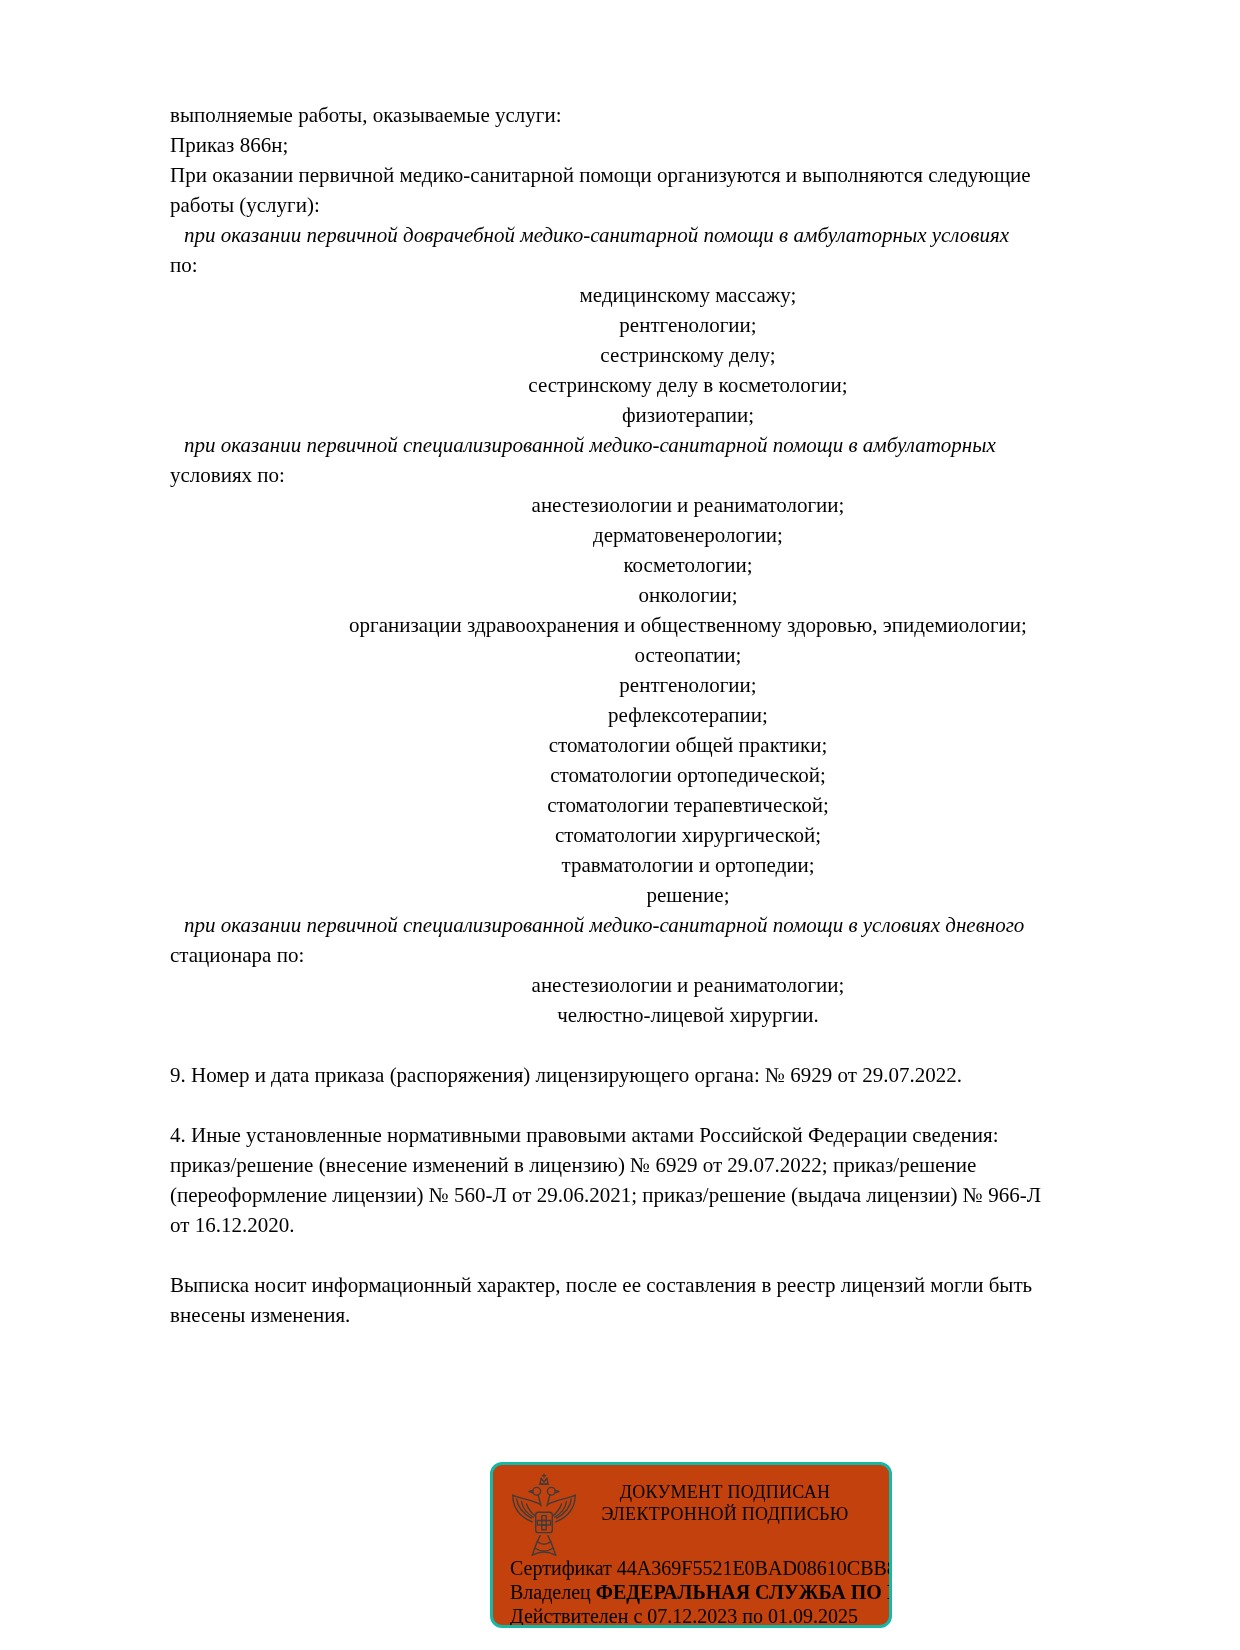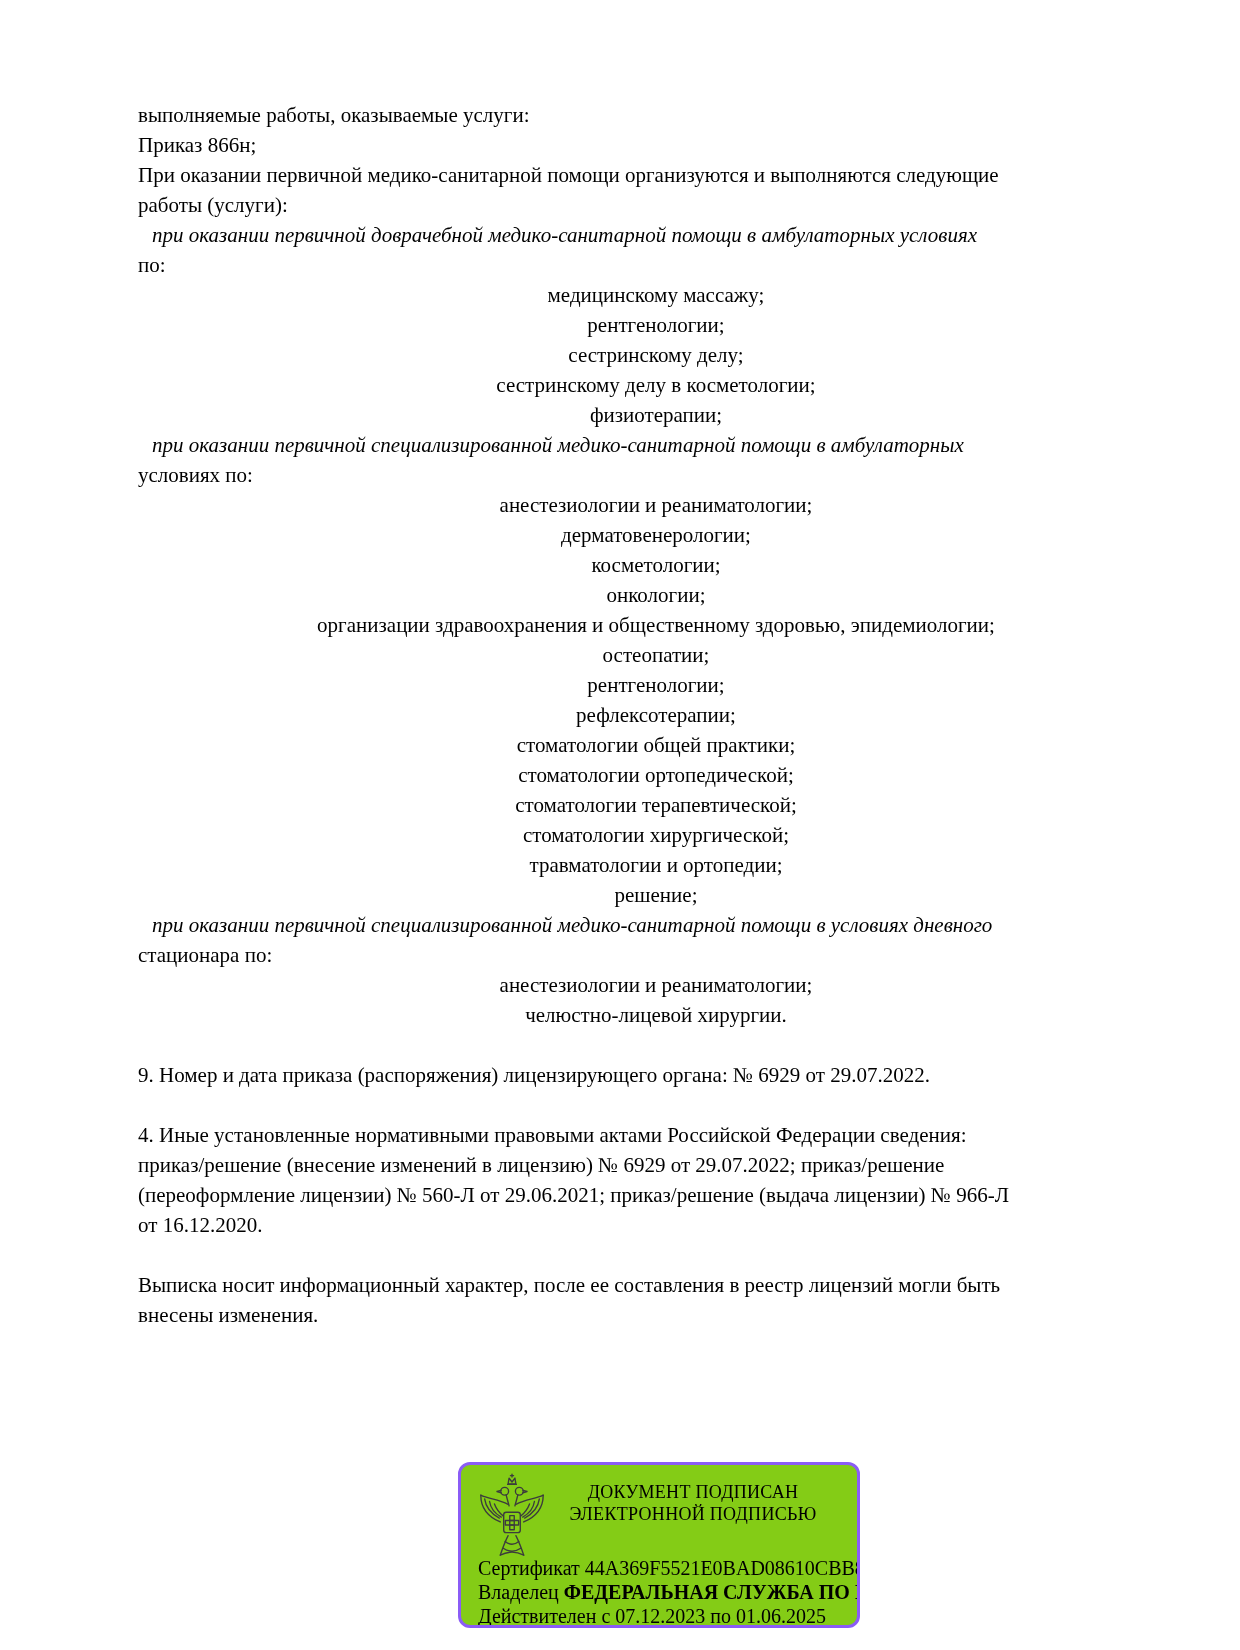--- a/index.html
+++ b/index.html
@@ -4,20 +4,21 @@
 <style>
   html,body { margin:0; padding:0; background:#ffffff; }
   .page {
     position:relative;
     width:1012px;
     height:1650px;
     background:#ffffff;
     color:#000000;
     font-family:"Liberation Serif", serif;
     overflow:hidden;
+    margin-left:32px;
   }
   .doc-text {
     position:absolute;
     left:138px;
     top:100px;
     width:1010px;
     font-size:21px;
     line-height:30px;
   }
   .line {
@@ -27,25 +28,25 @@
   .indent-0 { padding-left:0; }
   .indent-1 { padding-left:14px;font-style:italic; }
   .indent-2 { padding-left:26px;text-align:center; }
 
   .sig-box {
     position:absolute;
     left:458px;
     top:1462px;
     width:402px;
     height:166px;
-    border:3px solid #8b5cf6;
+    border:3px solid #14b8a6;
     border-radius:12px;
     box-sizing:border-box;
     overflow:hidden;
-    background:#84cc16;
+    background:#c2410c;
   }
   .sig-emblem {
     position:absolute;
     left:12px;
     top:8px;
     width:78px;
     height:94px;
   }
   .sig-title {
     position:absolute;
@@ -162,18 +163,18 @@
     </div>
 
     <div class="sig-title">
       <div>ДОКУМЕНТ ПОДПИСАН</div>
       <div>ЭЛЕКТРОННОЙ ПОДПИСЬЮ</div>
     </div>
 
     <div class="sig-details">
       <div class="sig-line"><span>Сертификат</span>&nbsp;<span>44A369F5521E0BAD08610CBB88257ED3</span></div>
       <div class="sig-line"><span>Владелец</span>&nbsp;<span class="owner-value">ФЕДЕРАЛЬНАЯ СЛУЖБА ПО НАДЗОРУ В СФ</span></div>
-      <div class="sig-line">Действителен с 07.12.2023 по 01.06.2025</div>
+      <div class="sig-line">Действителен с 07.12.2023 по 01.09.2025</div>
     </div>
 
   </div>
 
 </div>
 
 </body></html>

